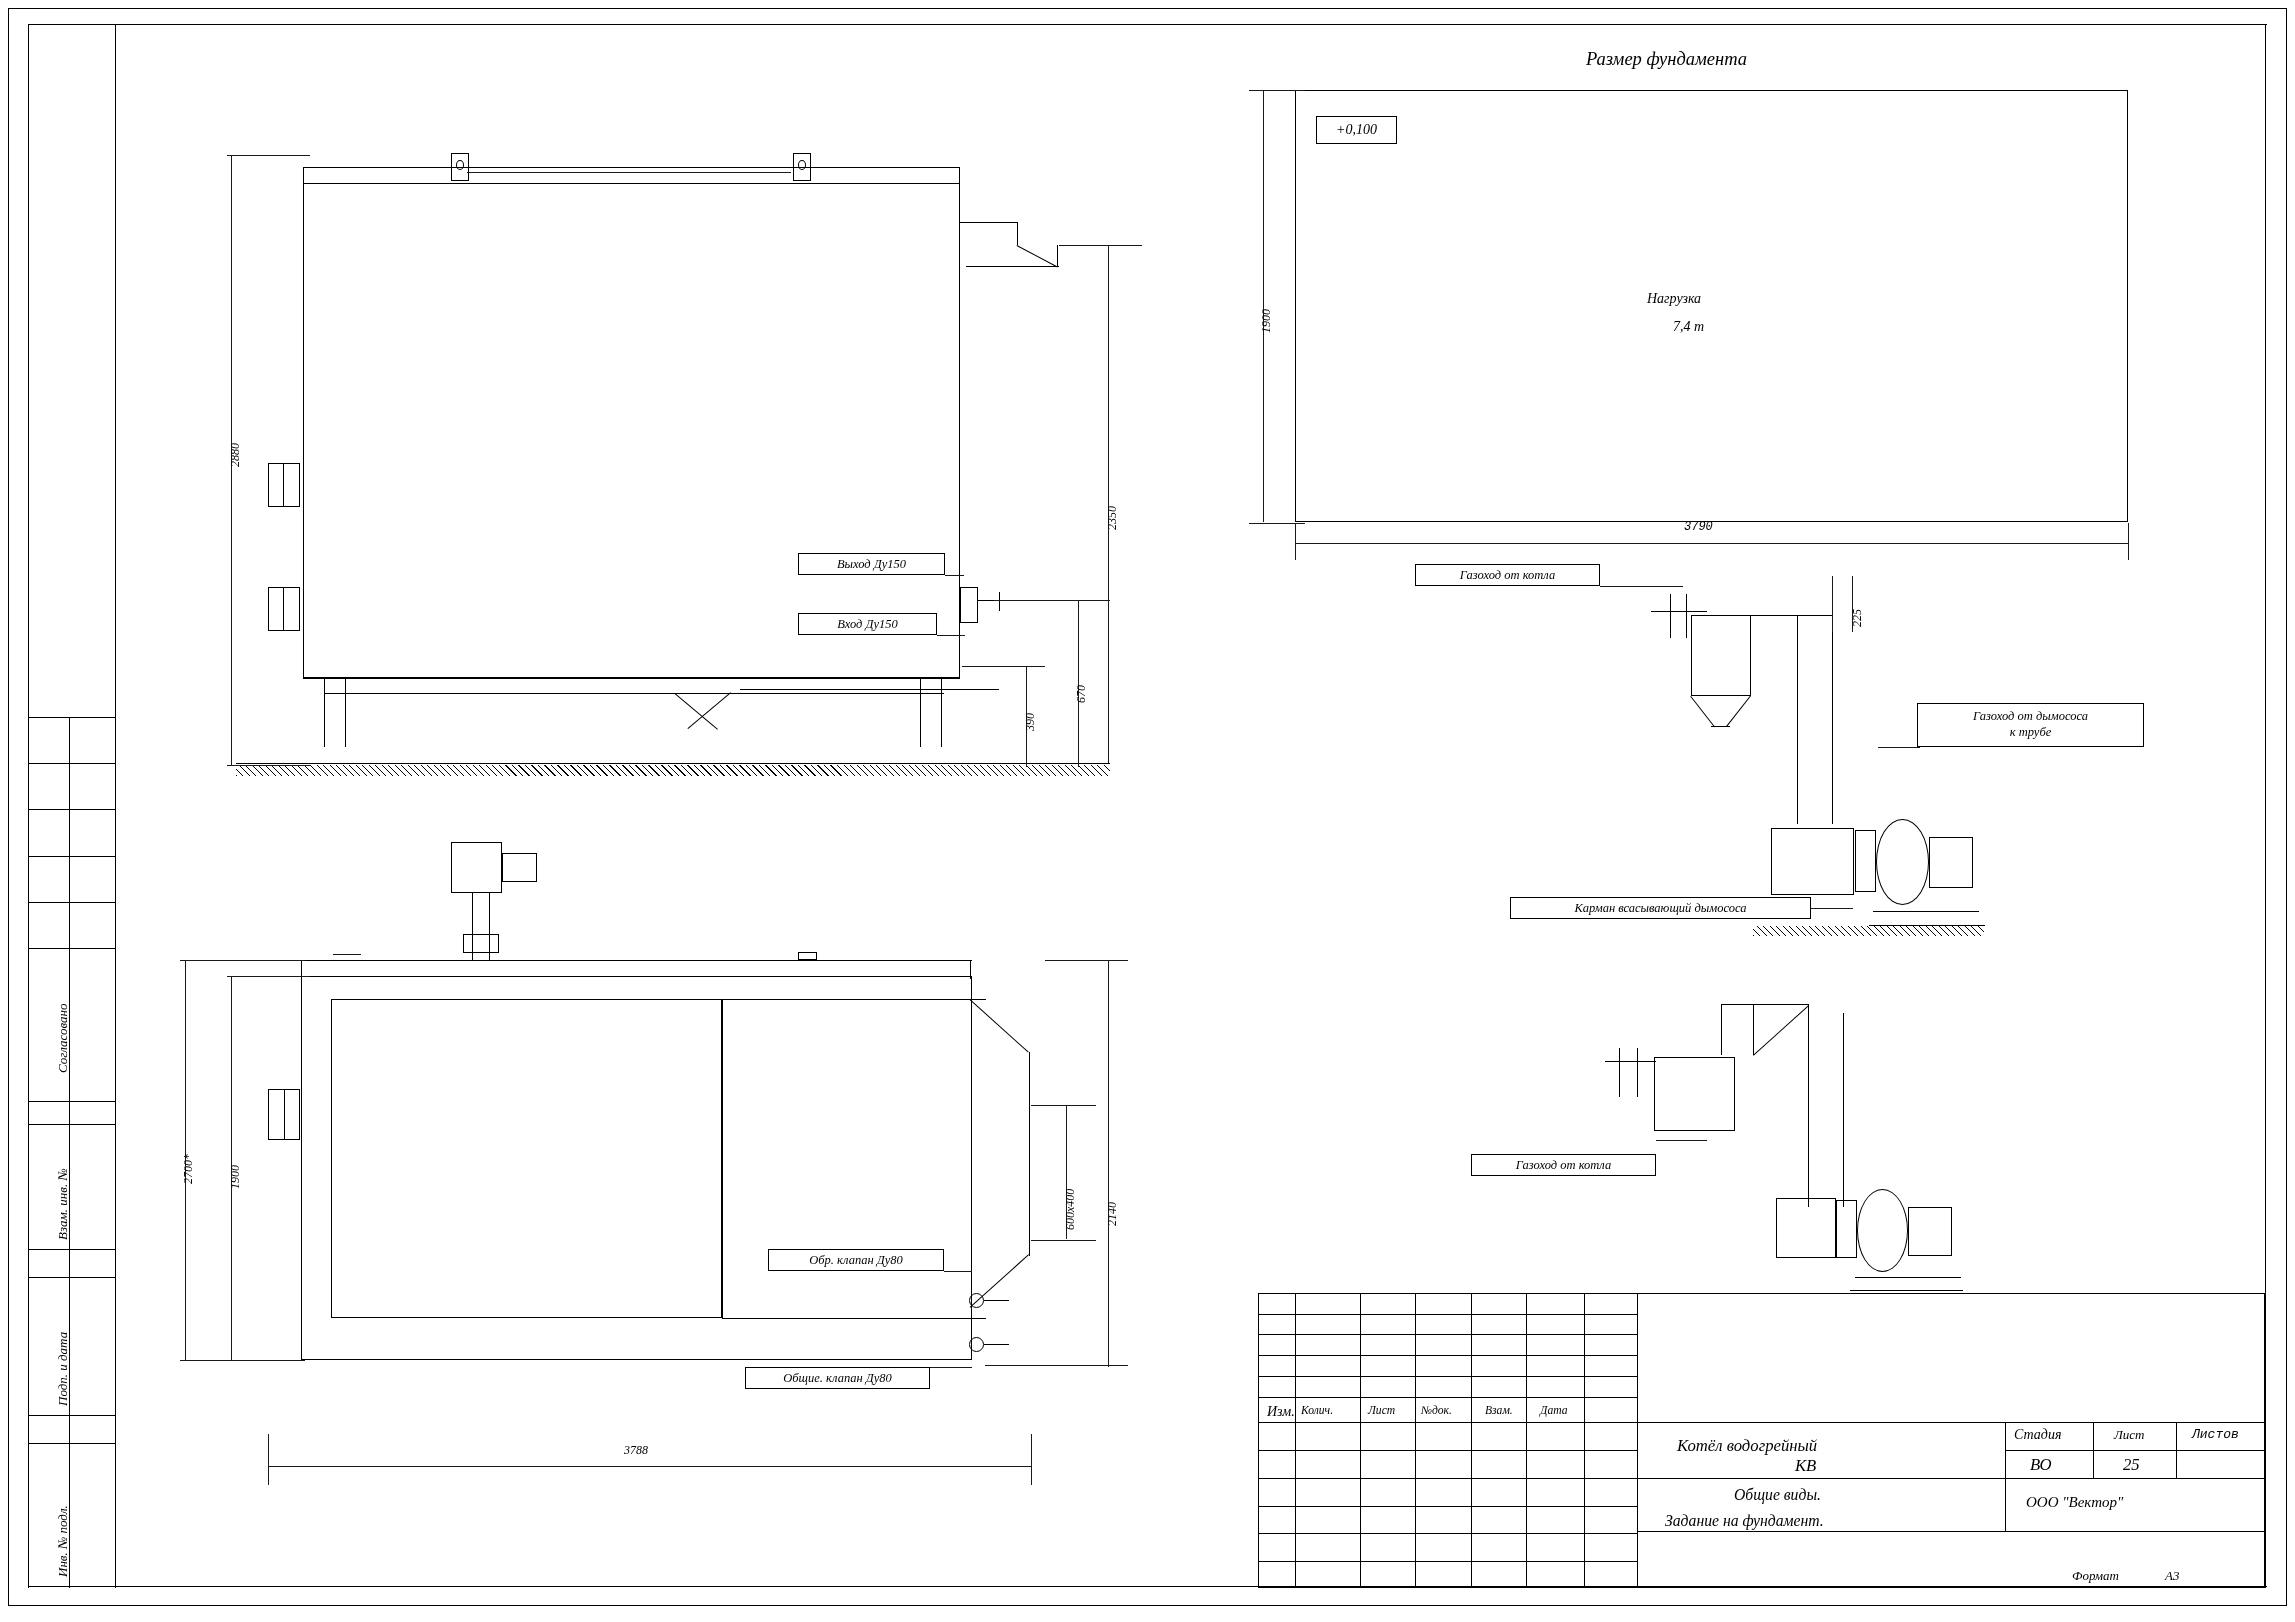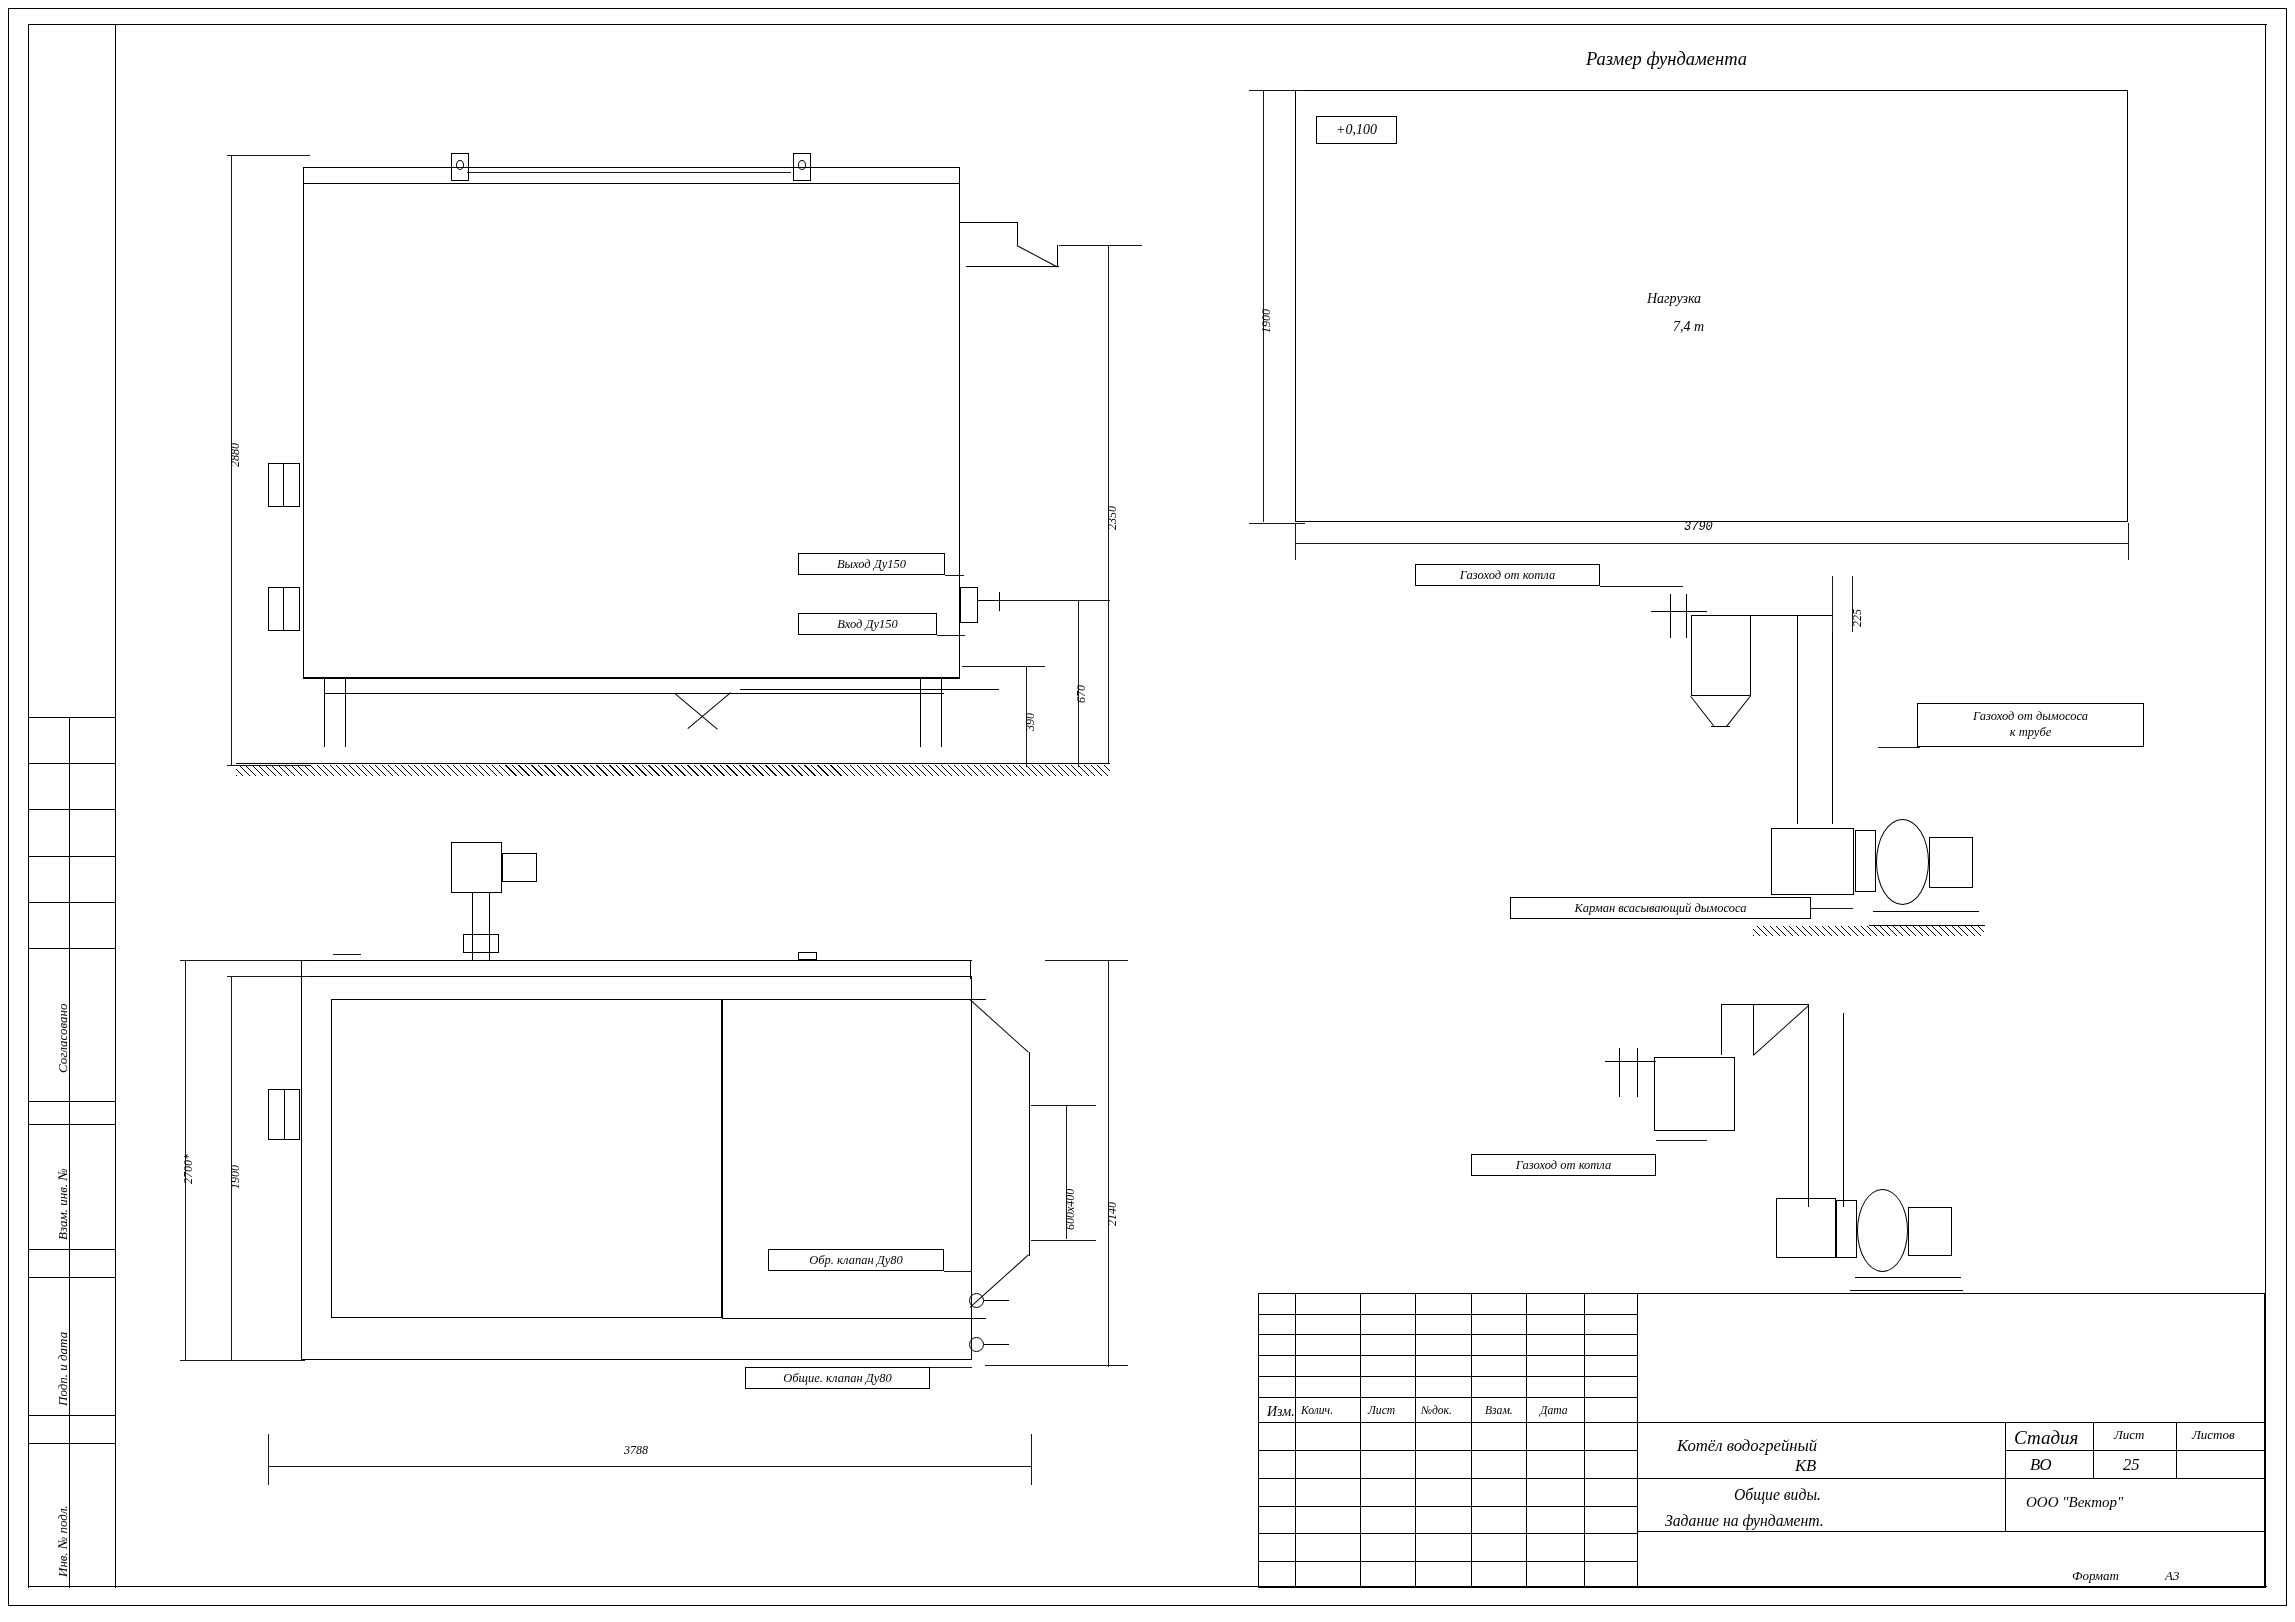--- a/index.html
+++ b/index.html
@@ -284,23 +284,23 @@
   <div class="ln h" style="left:2005px;top:1450px;width:260px;"></div>
   <div class="ln v" style="left:2005px;top:1422px;height:109px;"></div>
   <div class="ln v" style="left:2093px;top:1422px;height:56px;"></div>
   <div class="ln v" style="left:2176px;top:1422px;height:56px;"></div>
 
   <div class="txt" style="left:1677px;top:1436px;font-size:16.7px;">Котёл водогрейный</div>
   <div class="txt" style="left:1795px;top:1456px;font-size:16.7px;">КВ</div>
   <div class="txt" style="left:1734px;top:1486px;font-size:15.7px;">Общие виды.</div>
   <div class="txt" style="left:1665px;top:1512px;font-size:15.7px;">Задание на фундамент.</div>
 
-  <div class="txt" style="left:2014px;top:1427px;font-size:19px;">Стадия</div>
+  <div class="txt" style="left:2014px;top:1427px;font-size:14px;">Стадия</div>
   <div class="txt" style="left:2114px;top:1427px;font-size:13px;">Лист</div>
-  <div class="txt" style="left:2192px;top:1427px;font-size:13px;">Листов</div>
+  <div class="txt" style="left:2192px;top:1427px;font-size:13px;font-family:Liberation Mono, monospace;">Листов</div>
   <div class="txt" style="left:2030px;top:1455px;font-size:16.7px;">ВО</div>
   <div class="txt" style="left:2123px;top:1455px;font-size:16.7px;">25</div>
   <div class="txt" style="left:2206px;top:1455px;font-size:16.7px;"></div>
 
   <div class="txt" style="left:2026px;top:1494px;font-size:15px;">ООО "Вектор"</div>
 
   <div class="txt" style="left:2072px;top:1568px;font-size:13px;">Формат</div>
   <div class="txt" style="left:2165px;top:1568px;font-size:13px;">А3</div>
 
 </div>

